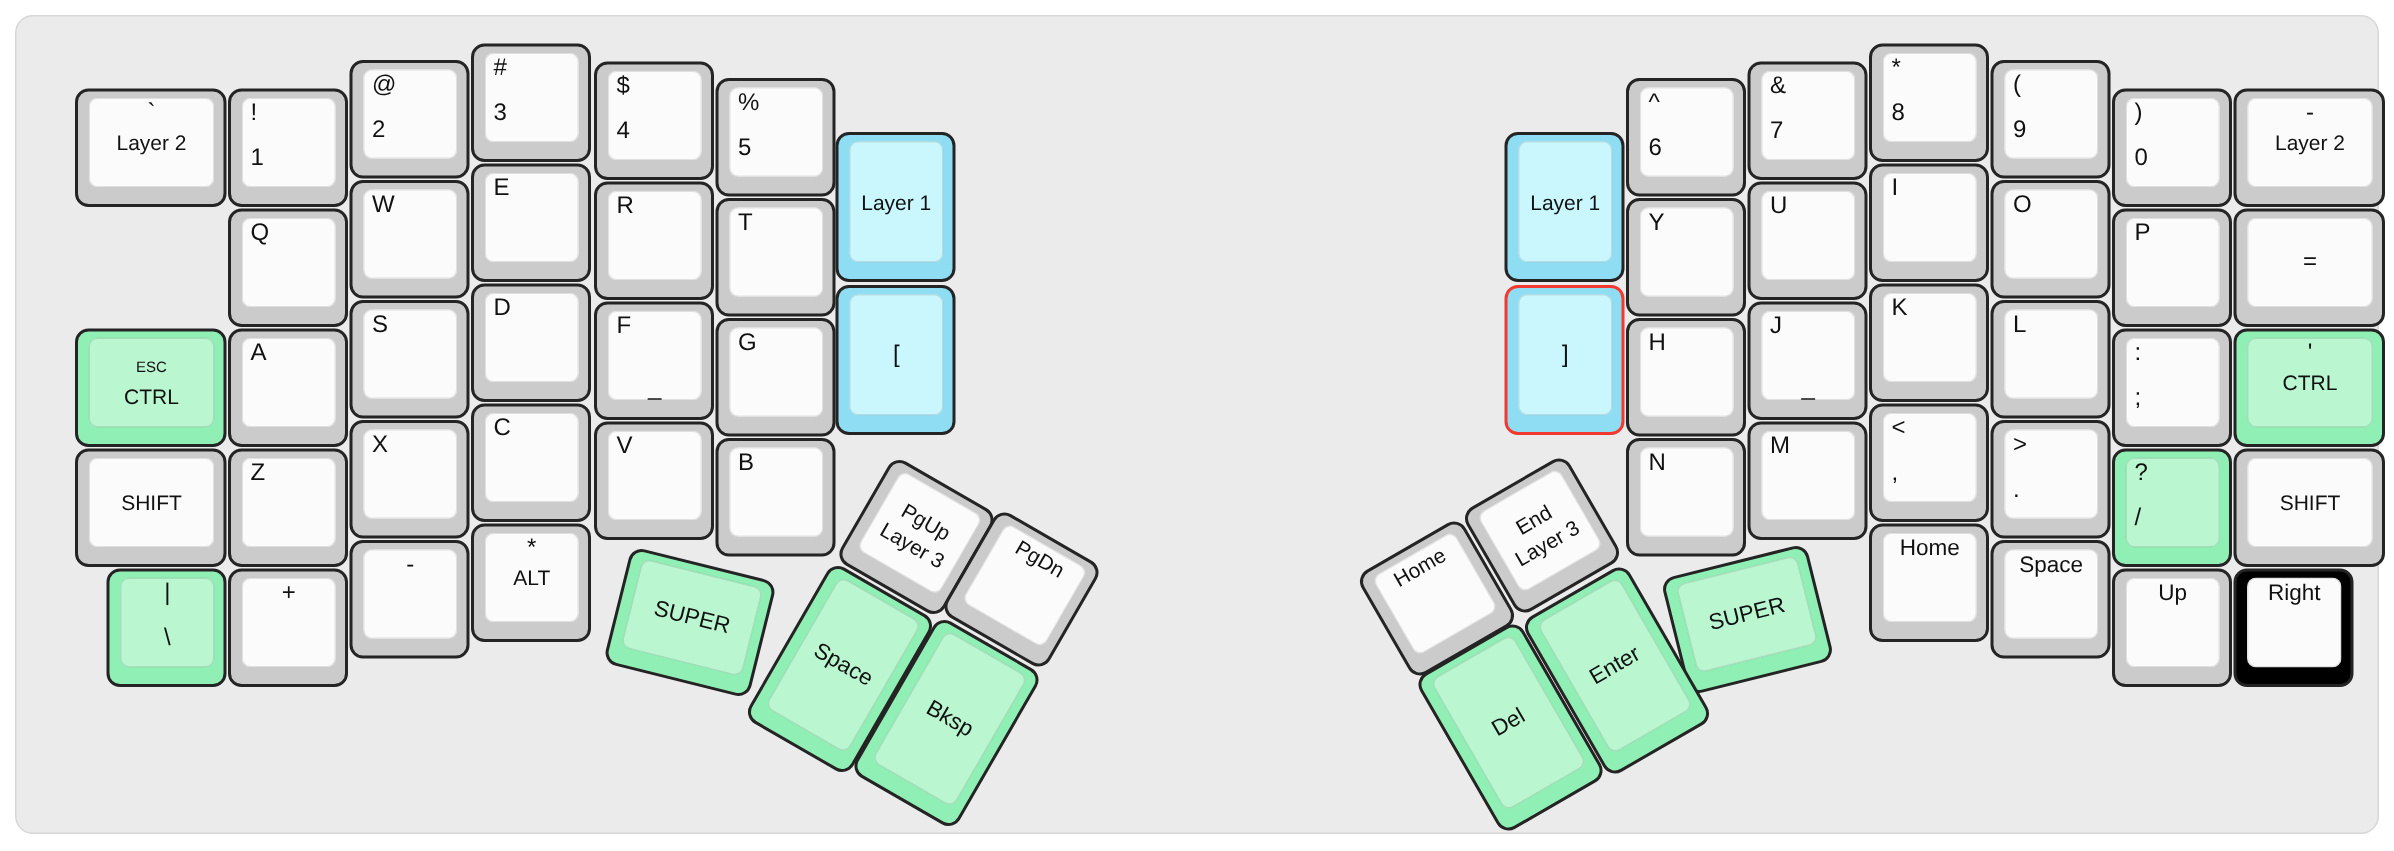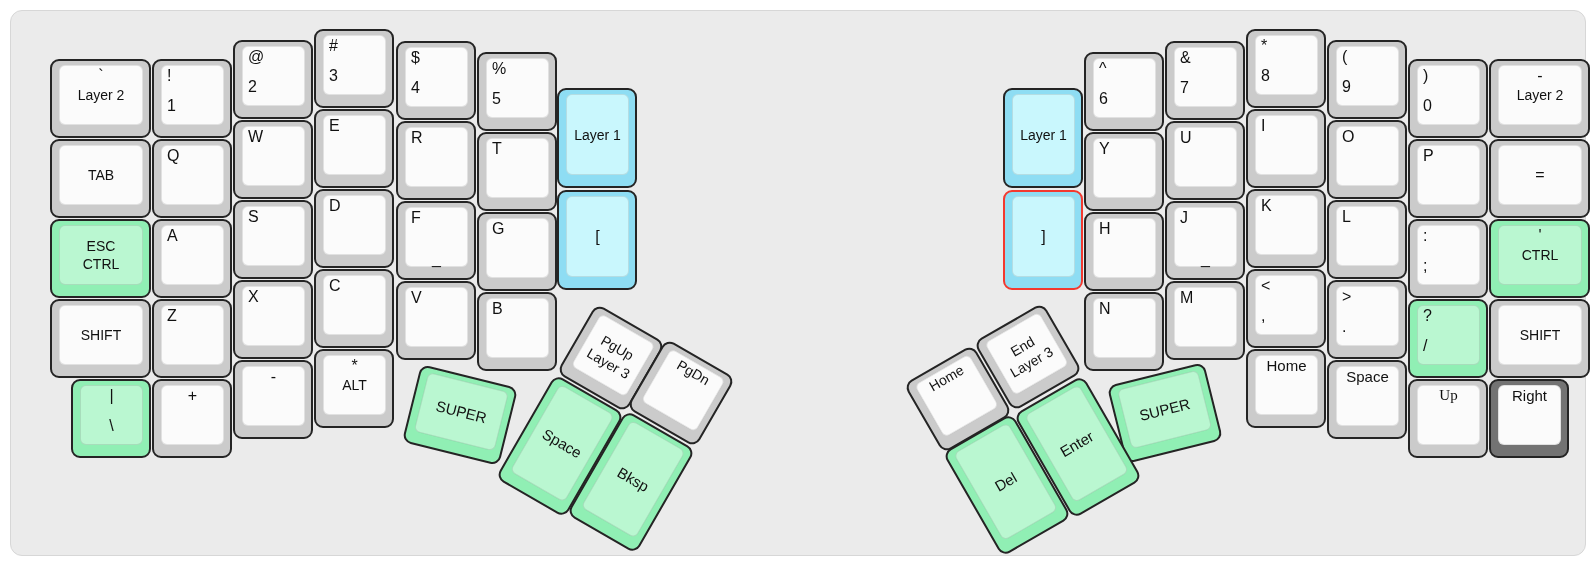--- a/index.html
+++ b/index.html
@@ -21,31 +21,24 @@
 <div class="stage" style="background: rgb(255, 255, 255);">
   <div class="board" style="background: rgb(235, 235, 235); border-color: rgb(215, 215, 215);">
       <div class="key" style="left: 39px; top: 48px; width: 101px; height: 79px; background: rgb(203, 203, 203); border-color: rgb(36, 36, 36);">
         <div class="cap" style="background: rgb(251, 251, 251); color: rgb(17, 17, 17);">
           <span class="lbl-tc">`</span>
           <div class="lbl-c">
             <span style="font-size: 14px;">Layer 2</span>
           </div>
         </div>
       </div>
-      <div class="key" style="left: 39px; top: 128px; width: 101px; height: 79px; background: rgb(203, 203, 203); border-color: rgb(36, 36, 36);">
-        <div class="cap" style="background: rgb(251, 251, 251); color: rgb(17, 17, 17);">
-          <div class="lbl-c">
-            <span style="font-size: 14px;">TAB</span>
-          </div>
-        </div>
-      </div>
       <div class="key" style="left: 39px; top: 208px; width: 101px; height: 79px; background: rgb(144, 239, 180); border-color: rgb(36, 36, 36);">
         <div class="cap" style="background: rgb(186, 247, 209); color: rgb(17, 17, 17);">
           <div class="lbl-c">
-            <span style="font-size: 14px;">ESC</span>
+            <span style="font-size: 10px;">ESC</span>
             <span style="font-size: 14px;">CTRL</span>
           </div>
         </div>
       </div>
       <div class="key" style="left: 39px; top: 288px; width: 101px; height: 79px; background: rgb(203, 203, 203); border-color: rgb(36, 36, 36);">
         <div class="cap" style="background: rgb(251, 251, 251); color: rgb(17, 17, 17);">
           <div class="lbl-c">
             <span style="font-size: 14px;">SHIFT</span>
           </div>
         </div>
@@ -357,21 +350,21 @@
         </div>
       </div>
       <div class="key" style="left: 1397px; top: 288px; width: 80px; height: 79px; background: rgb(144, 239, 180); border-color: rgb(36, 36, 36);">
         <div class="cap" style="background: rgb(186, 247, 209); color: rgb(17, 17, 17);">
           <span class="lbl-tl">?</span>
           <span class="lbl-ml">/</span>
         </div>
       </div>
       <div class="key" style="left: 1397px; top: 368px; width: 80px; height: 79px; background: rgb(203, 203, 203); border-color: rgb(36, 36, 36);">
         <div class="cap" style="background: rgb(251, 251, 251); color: rgb(17, 17, 17);">
-          <span class="lbl-tc" style="font-size: 15px; font-family: Liberation Serif, serif;">Up</span>
+          <span class="lbl-tc" style="font-size: 15px;">Up</span>
         </div>
       </div>
       <div class="key" style="left: 1478px; top: 48px; width: 101px; height: 79px; background: rgb(203, 203, 203); border-color: rgb(36, 36, 36);">
         <div class="cap" style="background: rgb(251, 251, 251); color: rgb(17, 17, 17);">
           <span class="lbl-tc">-</span>
           <div class="lbl-c">
             <span style="font-size: 14px;">Layer 2</span>
           </div>
         </div>
       </div>
@@ -390,21 +383,21 @@
           </div>
         </div>
       </div>
       <div class="key" style="left: 1478px; top: 288px; width: 101px; height: 79px; background: rgb(203, 203, 203); border-color: rgb(36, 36, 36);">
         <div class="cap" style="background: rgb(251, 251, 251); color: rgb(17, 17, 17);">
           <div class="lbl-c">
             <span style="font-size: 14px;">SHIFT</span>
           </div>
         </div>
       </div>
-      <div class="key" style="left: 1478px; top: 368px; width: 80px; height: 79px; background: #737373; border-color: rgb(36, 36, 36);">
+      <div class="key" style="left: 1478px; top: 368px; width: 80px; height: 79px; background: #000000; border-color: rgb(36, 36, 36);">
         <div class="cap" style="background: rgb(251, 251, 251); color: rgb(17, 17, 17);">
           <span class="lbl-tc" style="font-size: 15px;">Right</span>
         </div>
       </div>
       <div class="key" style="left: 907px; top: 348px; width: 80px; height: 80px; background: rgb(203, 203, 203); border-color: rgb(36, 36, 36); transform: rotate(-30deg);">
         <div class="cap" style="background: rgb(251, 251, 251); color: rgb(17, 17, 17);">
           <span class="lbl-tc" style="font-size: 14px;">Home</span>
         </div>
       </div>
       <div class="key" style="left: 977px; top: 306px; width: 80px; height: 80px; background: rgb(203, 203, 203); border-color: rgb(36, 36, 36); transform: rotate(-30deg);">

